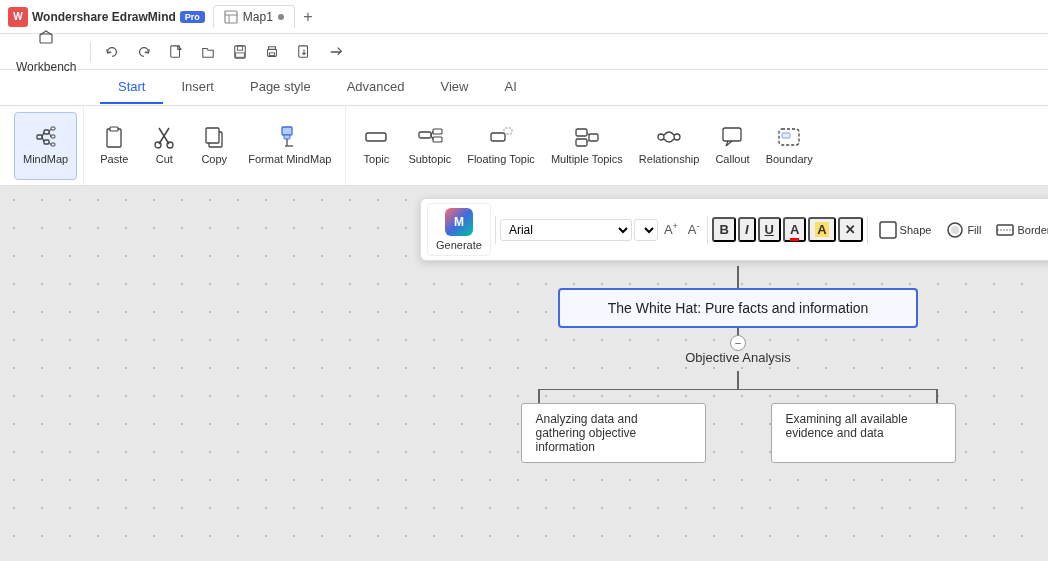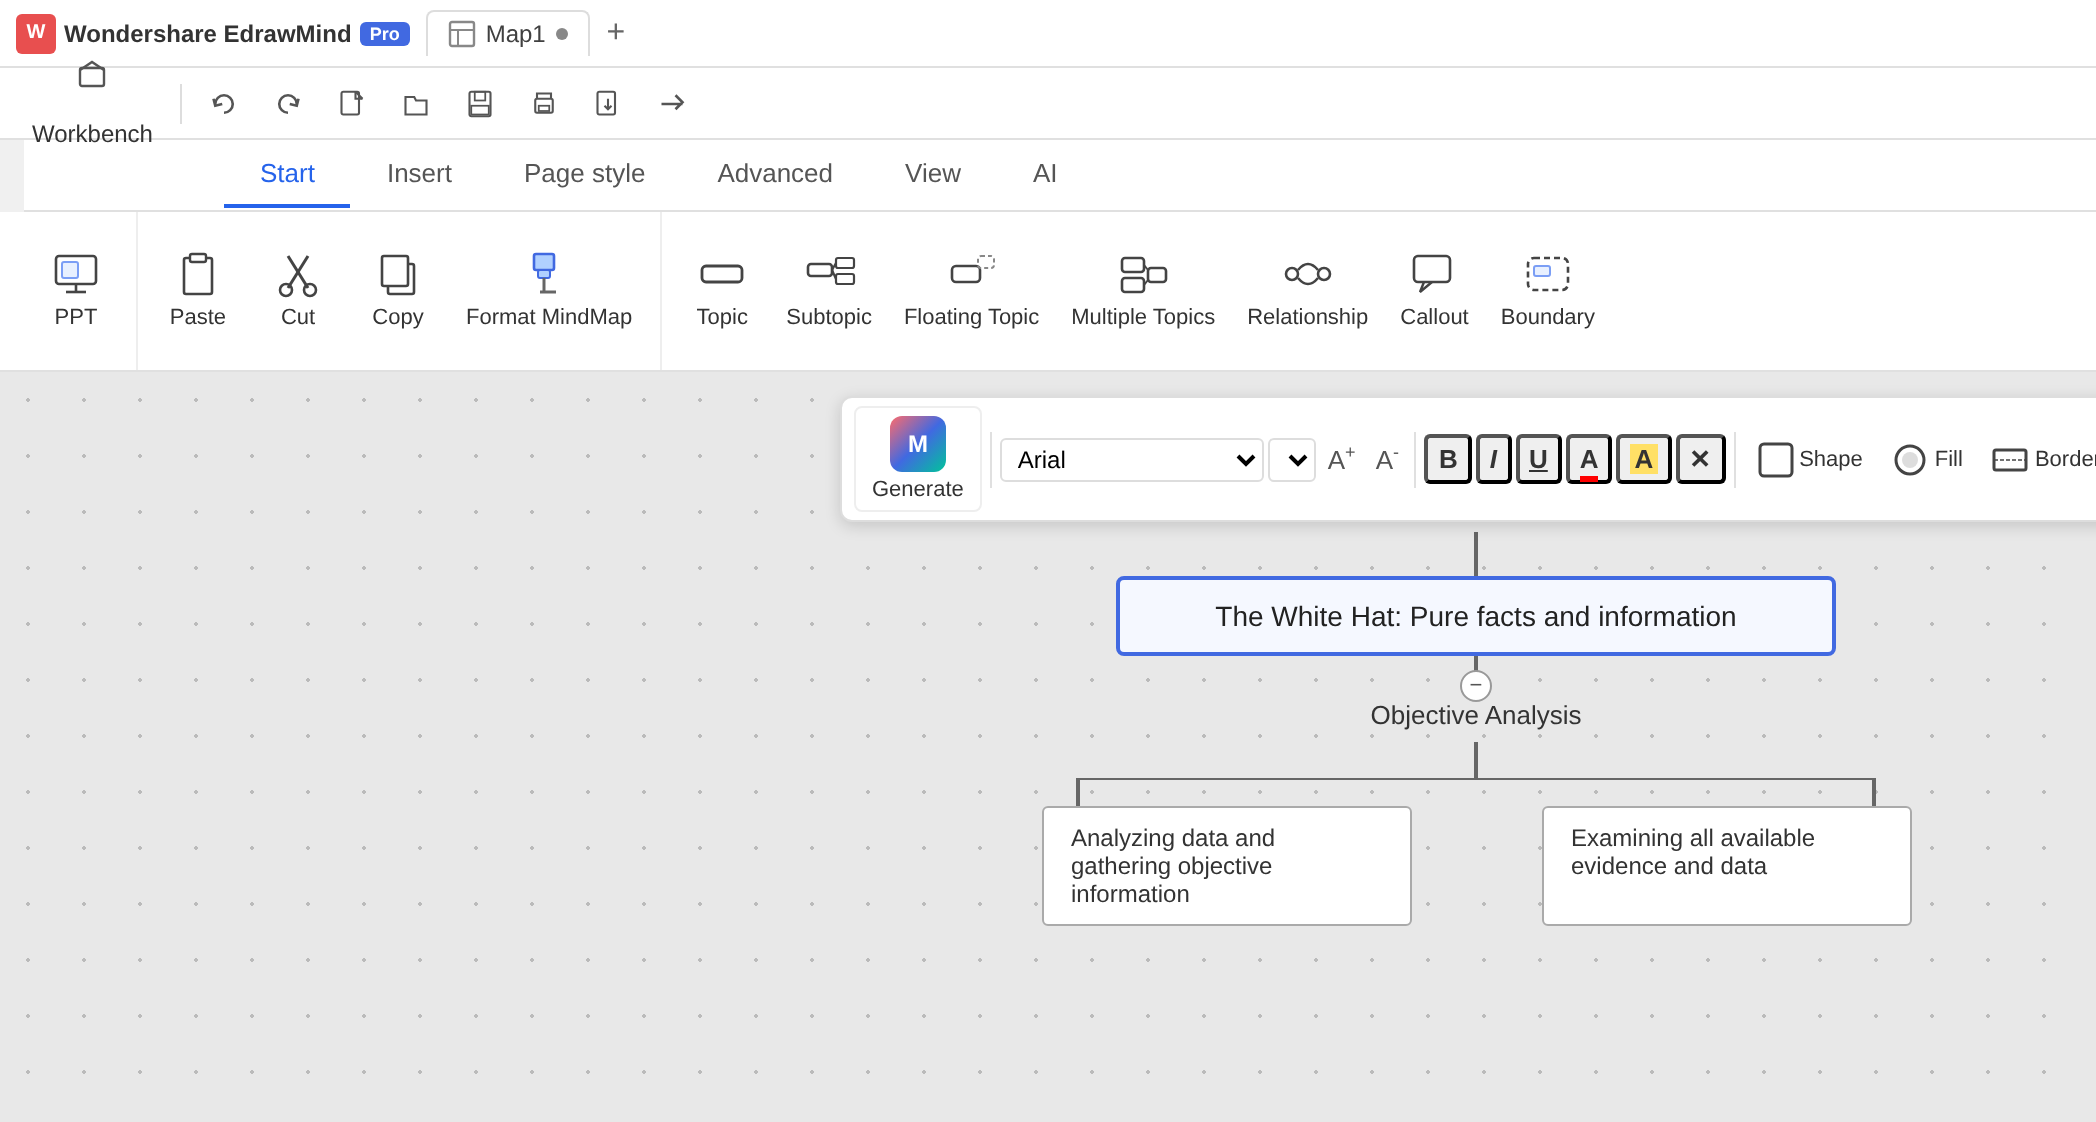--- a/index.html
+++ b/index.html
@@ -105,21 +105,20 @@
 
     
     .nav-tabs {
       display: flex;
       align-items: center;
       background: #fff;
       height: 36px;
       border-bottom: 1px solid #e0e0e0;
       padding: 0 100px;
       gap: 0;
-      margin-left: 12px;
     }
     .nav-tab {
       padding: 8px 18px;
       font-size: 13px;
       color: #555;
       cursor: pointer;
       border-bottom: 2px solid transparent;
     }
     .nav-tab.active {
       color: #2563eb;
@@ -378,30 +377,37 @@
   <div class="nav-tab">Insert</div>
   <div class="nav-tab">Page style</div>
   <div class="nav-tab">Advanced</div>
   <div class="nav-tab">View</div>
   <div class="nav-tab">AI</div>
 </div>
 
 <div class="ribbon">
 
   <div class="ribbon-group">
-    <div class="ribbon-item">
-      <div class="ribbon-icon">
-        <svg viewBox="0 0 26 26" fill="none">
-          <rect x="3" y="4" width="20" height="14" rx="1.5" stroke="#444" stroke-width="1.3"></rect>
-          <line x1="13" y1="18" x2="13" y2="22" stroke="#444" stroke-width="1.3"></line>
-          <line x1="8" y1="22" x2="18" y2="22" stroke="#444" stroke-width="1.3"></line>
-          <rect x="6" y="7" width="8" height="8" rx="1" fill="#e8f0ff" stroke="#7b9ef5" stroke-width="1"></rect>
-        </svg>
-      </div>
-      <span class="ribbon-item-label">PPT</span>
+    <div class="ribbon-item selected">
+      <div class="ribbon-icon">
+        <svg viewBox="0 0 26 26" fill="none" xmlns="http://www.w3.org/2000/svg">
+          <rect x="4" y="11" width="5" height="4" rx="1" stroke="#444" stroke-width="1.3"></rect>
+          <rect x="11" y="6" width="5" height="4" rx="1" stroke="#444" stroke-width="1.3"></rect>
+          <rect x="11" y="16" width="5" height="4" rx="1" stroke="#444" stroke-width="1.3"></rect>
+          <rect x="18" y="3" width="4" height="3" rx="1" stroke="#444" stroke-width="1"></rect>
+          <rect x="18" y="11" width="4" height="3" rx="1" stroke="#444" stroke-width="1"></rect>
+          <rect x="18" y="19" width="4" height="3" rx="1" stroke="#444" stroke-width="1"></rect>
+          <line x1="9" y1="13" x2="11" y2="8" stroke="#444" stroke-width="1.2"></line>
+          <line x1="9" y1="13" x2="11" y2="18" stroke="#444" stroke-width="1.2"></line>
+          <line x1="16" y1="8" x2="18" y2="5" stroke="#444" stroke-width="1"></line>
+          <line x1="16" y1="8" x2="18" y2="13" stroke="#444" stroke-width="1"></line>
+          <line x1="16" y1="18" x2="18" y2="21" stroke="#444" stroke-width="1"></line>
+        </svg>
+      </div>
+      <span class="ribbon-item-label">MindMap</span>
     </div>
   </div>
 
   <div class="ribbon-group">
     <div class="ribbon-item">
       <div class="ribbon-icon">
         <svg viewBox="0 0 26 26" fill="none">
           <rect x="6" y="5" width="14" height="18" rx="1" stroke="#444" stroke-width="1.3"></rect>
           <rect x="9" y="3" width="8" height="4" rx="1" fill="#fff" stroke="#444" stroke-width="1.2"></rect>
         </svg>

